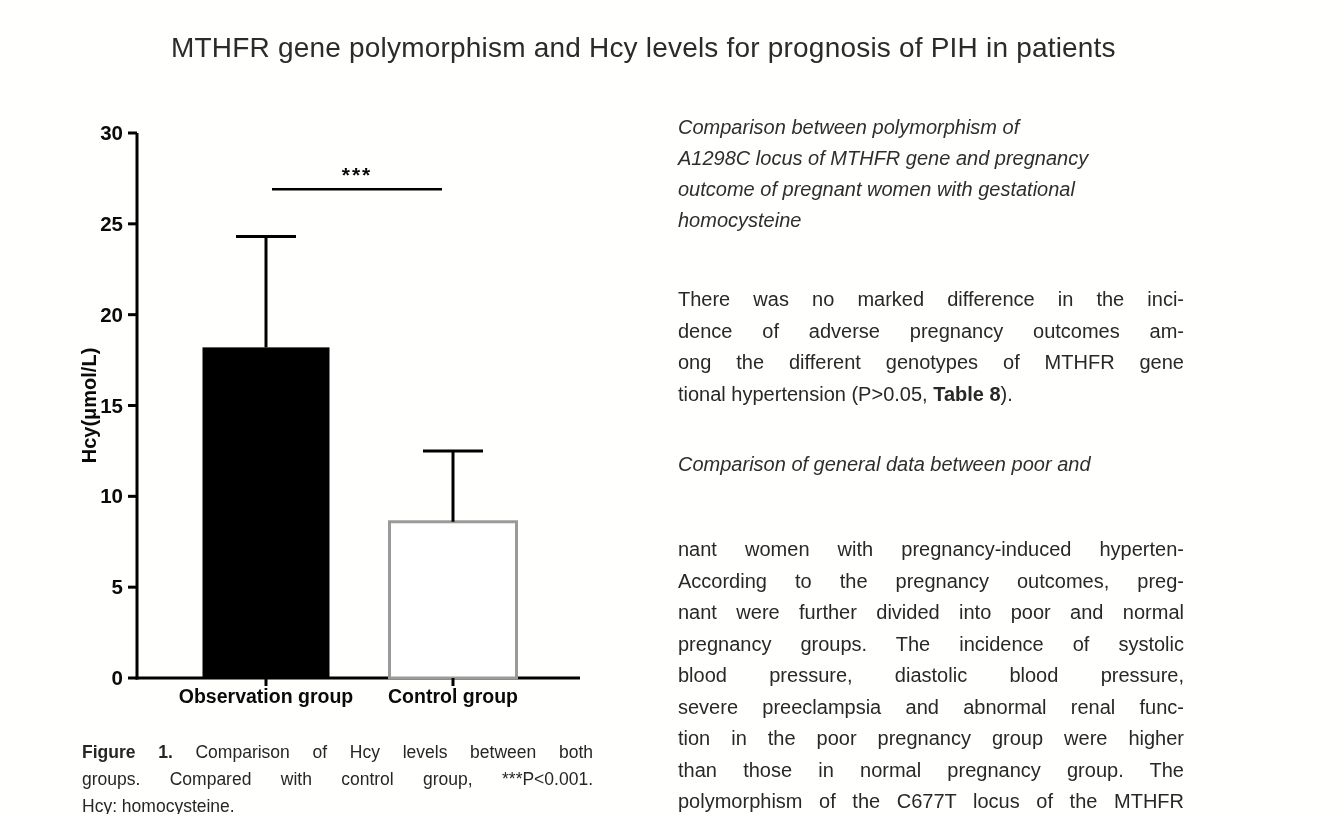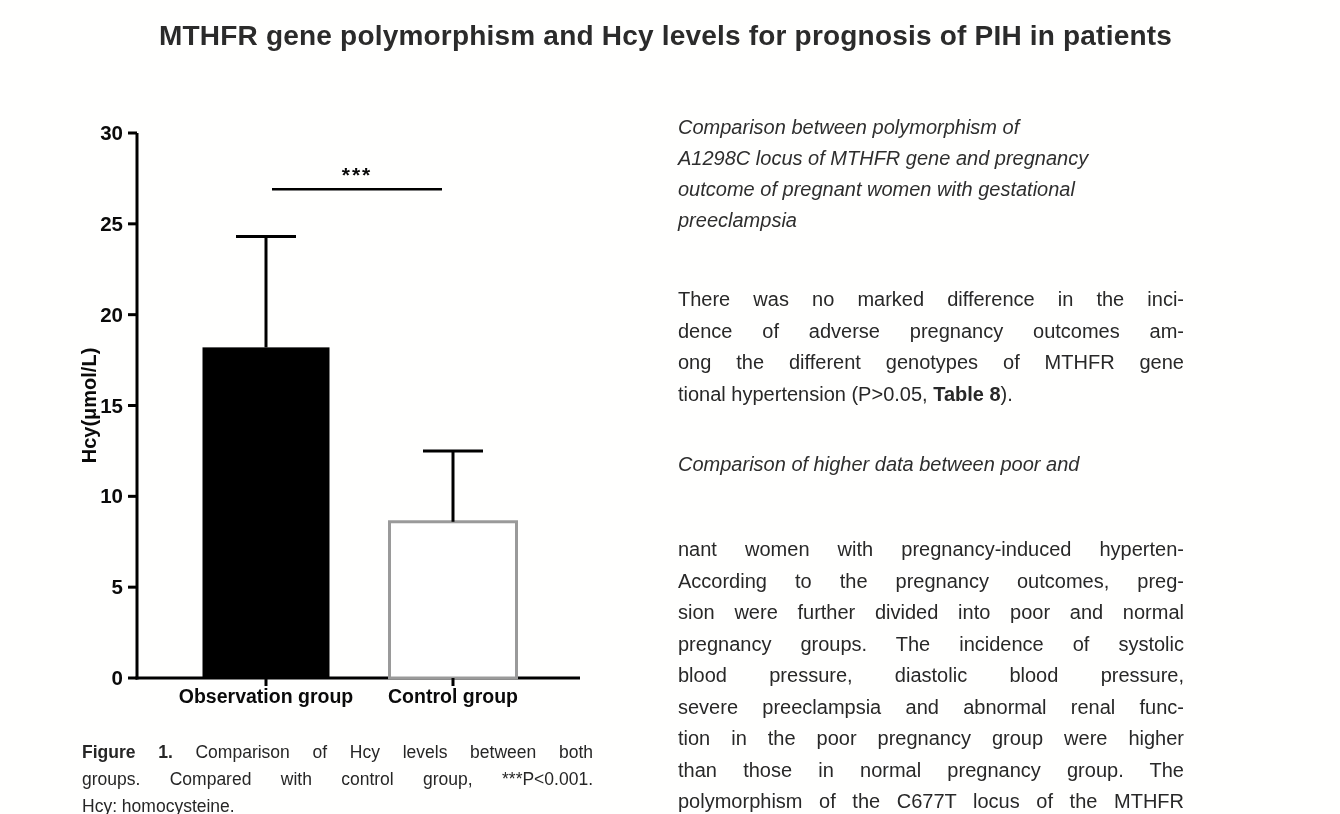--- a/index.html
+++ b/index.html
@@ -3,22 +3,22 @@
 <meta charset="utf-8">
 <style>
   html,body{margin:0;padding:0;}
   body{
     width:1340px;height:814px;position:relative;overflow:hidden;
     background:#fffffe;
     font-family:"Liberation Sans","DejaVu Sans",sans-serif;
     -webkit-font-smoothing:antialiased;
   }
   .title{
-    position:absolute;left:159px;top:20px;margin:0;
-    font-size:28px;font-weight:700;color:#2b2b2b;
+    position:absolute;left:159px;top:20px;margin:12px;
+    font-size:28px;font-weight:400;color:#2b2b2b;
     white-space:nowrap;letter-spacing:0.2px;
   }
   .figure{position:absolute;left:78px;top:103px;width:548px;margin:0;}
   #chart-svg{display:block;}
   #chart-svg text{font-family:"Liberation Sans","DejaVu Sans",sans-serif;font-weight:bold;fill:#0a0a0a;}
   .caption{
     position:absolute;left:4px;top:636px;width:511px;
     font-size:17.5px;line-height:27px;color:#262626;
   }
   .jline{text-align:justify;text-align-last:justify;}
@@ -75,40 +75,40 @@
       <div class="jline">groups. Compared with control group, ***P&lt;0.001.</div>
       <div>Hcy: homocysteine.</div>
     </figcaption>
   </figure>
 
   <section class="rightcol">
     <div class="col-block heading h1pos">
         <div class="hline">Comparison between polymorphism of</div>
         <div class="hline">A1298C locus of MTHFR gene and pregnancy</div>
         <div class="hline">outcome of pregnant women with gestational</div>
-        <div class="hline">preeclampsia</div>
+        <div class="hline">homocysteine</div>
       </div>
 
     <div class="col-block p1pos">
       <div>
           <div class="jline">There was no marked difference in the inci-</div>
           <div class="jline">dence of adverse pregnancy outcomes am-</div>
           <div class="jline">ong the different genotypes of MTHFR gene</div>
         </div>
       <div><span>tional hypertension (P&gt;0.05, </span><span class="bold">Table 8</span><span>).</span></div>
     </div>
 
     <div class="col-block heading h2pos">
-        <div class="hline">Comparison of higher data between poor and</div>
+        <div class="hline">Comparison of general data between poor and</div>
       </div>
 
     <div class="col-block p2pos">
         <div class="jline">nant women with pregnancy-induced hyperten-</div>
         <div class="jline">According to the pregnancy outcomes, preg-</div>
-        <div class="jline">sion were further divided into poor and normal</div>
+        <div class="jline">nant were further divided into poor and normal</div>
         <div class="jline">pregnancy groups. The incidence of systolic</div>
         <div class="jline">blood pressure, diastolic blood pressure,</div>
         <div class="jline">severe preeclampsia and abnormal renal func-</div>
         <div class="jline">tion in the poor pregnancy group were higher</div>
         <div class="jline">than those in normal pregnancy group. The</div>
         <div class="jline">polymorphism of the C677T locus of the MTHFR</div>
       </div>
   </section>
 
 </div>

